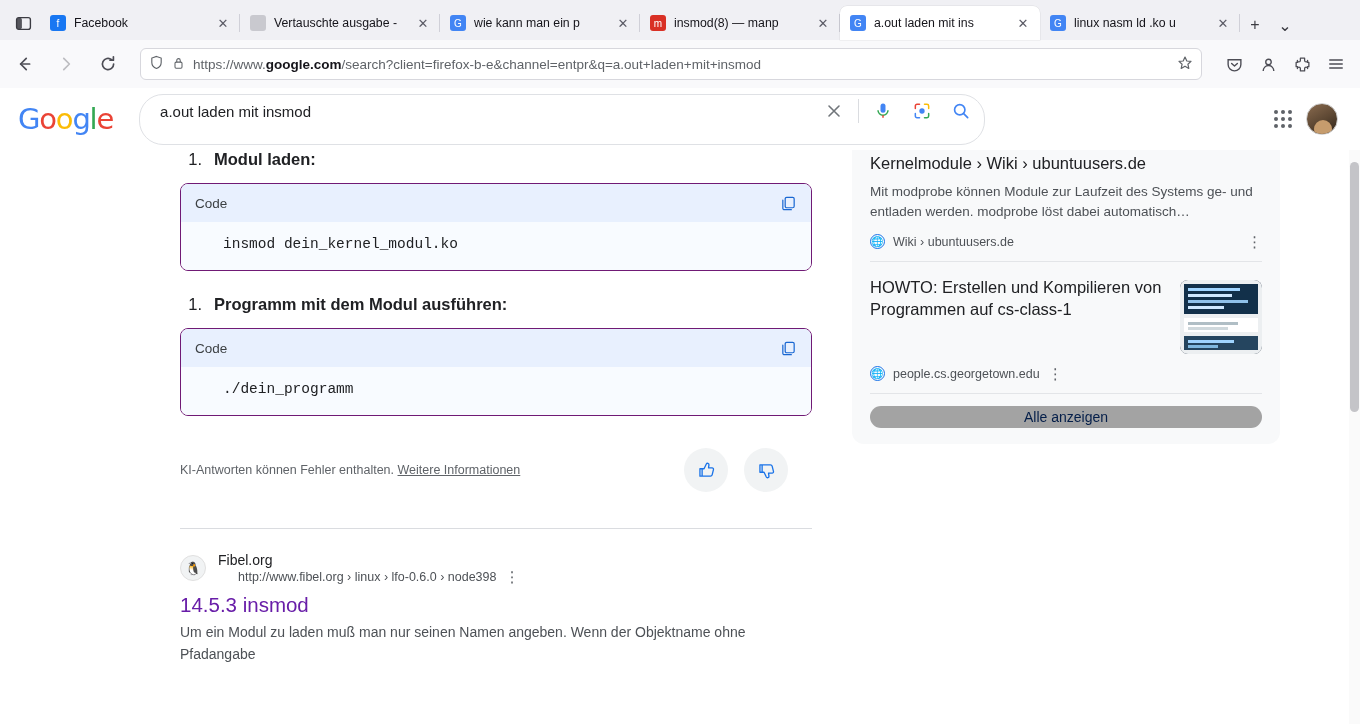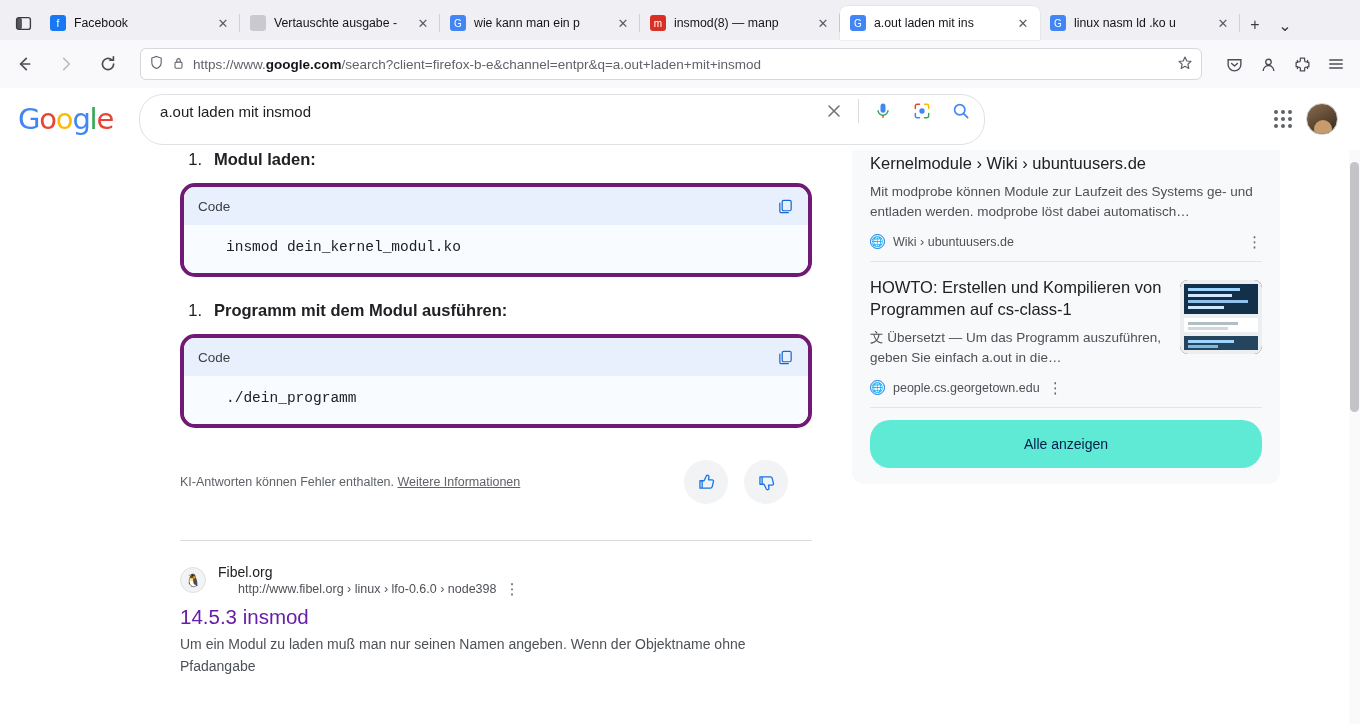--- a/index.html
+++ b/index.html
@@ -65,21 +65,21 @@
   .avatar::after{ content:""; position:absolute; left:7px; top:16px; width:18px; height:18px; border-radius:50%; background:#c69c6d; }
 
   
   .page { position:relative; height:602px; overflow:hidden; background:#fff; }
   .content { display:flex; gap:40px; padding:0 60px 0 180px; }
   .left { width:632px; flex:none; }
   .right { width:428px; flex:none; padding-top:0; }
 
   .step { font-size:16.5px; font-weight:700; color:#202124; margin:0 0 14px 0; display:flex; gap:12px; }
   .step .num { font-weight:400; color:#202124; width:22px; text-align:right; }
-  .codebox { border:4px solid #701a75; border-radius:15px; overflow:hidden; margin:0 0 24px 0; margin-left:0; }
+  .codebox { border:1px solid #701a75; border-radius:8px; overflow:hidden; margin:0 0 24px 0; margin-left:0; }
   .codebox .bar {
     background:#e8f0fe; height:38px; display:flex; align-items:center; justify-content:space-between;
     padding:0 14px; font-size:13.5px; color:#3c4043;
   }
   .codebox .body { background:#f8fbff; padding:14px 14px 18px 42px; font-family:"Liberation Mono", monospace; font-size:14.5px; color:#202124; }
   .copy-ico { width:18px; height:18px; display:flex; align-items:center; justify-content:center; }
 
   .para { font-size:17.5px; line-height:26px; color:#202124; margin:22px 0 0 0; }
   .para code { font-family:"Liberation Mono", monospace; font-size:16px; }
   .linkico { display:inline-block; color:#1a73e8; font-size:13px; vertical-align:2px; margin-left:4px; }
@@ -107,21 +107,21 @@
   
   .kp { background:#f8f9fa; border-radius:12px; padding:0 18px 16px 18px; margin-top:-12px; }
   .kp-item { padding:14px 0 12px 0; }
   .kp-title { font-size:16.5px; color:#202124; line-height:22px; }
   .kp-desc { font-size:13.5px; color:#4d5156; line-height:20px; margin-top:8px; }
   .kp-src { display:flex; align-items:center; gap:8px; margin-top:12px; font-size:12.5px; color:#4d5156; }
   .kp-globe { width:15px; height:15px; border-radius:50%; border:1px solid #1a73e8; color:#1a73e8; font-size:10px; display:flex; align-items:center; justify-content:center; }
   .kp-row { display:flex; gap:16px; }
   .kp-thumb { width:82px; height:74px; flex:none; border-radius:8px; overflow:hidden; background:#2b3a4a; margin-top:4px; }
   .kp-sep { height:1px; background:#e3e5e8; }
-  .kp-all { margin-top:12px; height:48px; border-radius:20px; background:#5eead4; color:#041e49; font-size:14px; display:flex; align-items:center; justify-content:center; }
+  .kp-all { margin-top:12px; height:22px; border-radius:20px; background:#a3a3a3; color:#041e49; font-size:14px; display:flex; align-items:center; justify-content:center; }
 
   
   .scrollbar { position:absolute; right:0; top:0; width:11px; height:602px; background:#fafafa; }
   .scroll-thumb { position:absolute; right:1px; top:12px; width:9px; height:250px; border-radius:5px; background:#c4c4c8; }
 </style>
 </head>
 <body>
 
 <div class="chrome">
 
@@ -379,21 +379,20 @@
             <span style="margin-left:auto;" class="kebab">⋮</span>
           </div>
         </div>
 
         <div class="kp-sep"></div>
 
         <div class="kp-item">
           <div class="kp-row">
             <div style="flex:1;">
               <div class="kp-title">HOWTO: Erstellen und Kompilieren von Programmen auf cs-class-1</div>
-              <div class="kp-desc"><span>文</span> <span>Übersetzt — Um das Programm auszuführen, geben Sie einfach a.out in die…</span></div>
             </div>
             <div class="kp-thumb">
               <svg width="82" height="74" viewBox="0 0 82 74">
                 <rect width="82" height="74" fill="#eceff1"></rect>
                 <rect x="4" y="4" width="74" height="30" fill="#12304a"></rect>
                 <rect x="8" y="8" width="52" height="3" fill="#9fd4ff"></rect>
                 <rect x="8" y="14" width="44" height="3" fill="#cfe8ff"></rect>
                 <rect x="8" y="20" width="60" height="3" fill="#8fc1ea"></rect>
                 <rect x="8" y="26" width="36" height="3" fill="#cfe8ff"></rect>
                 <rect x="4" y="38" width="74" height="14" fill="#ffffff"></rect>

